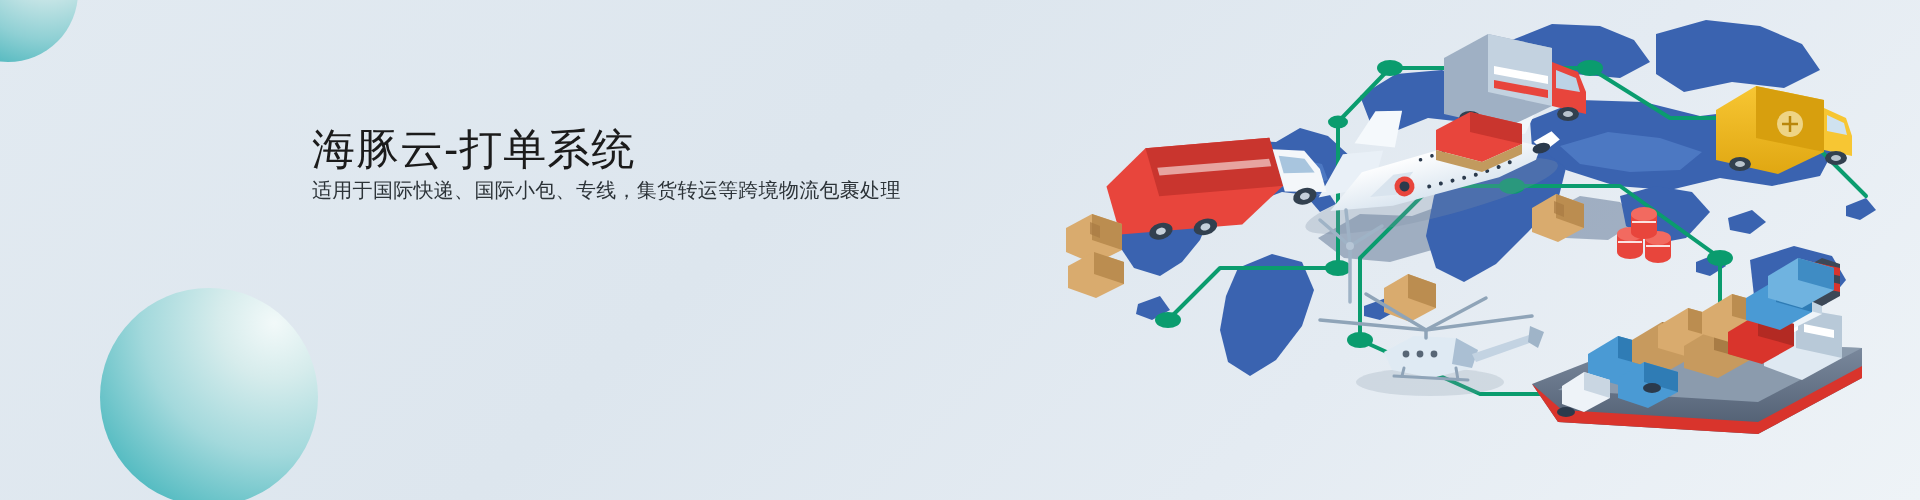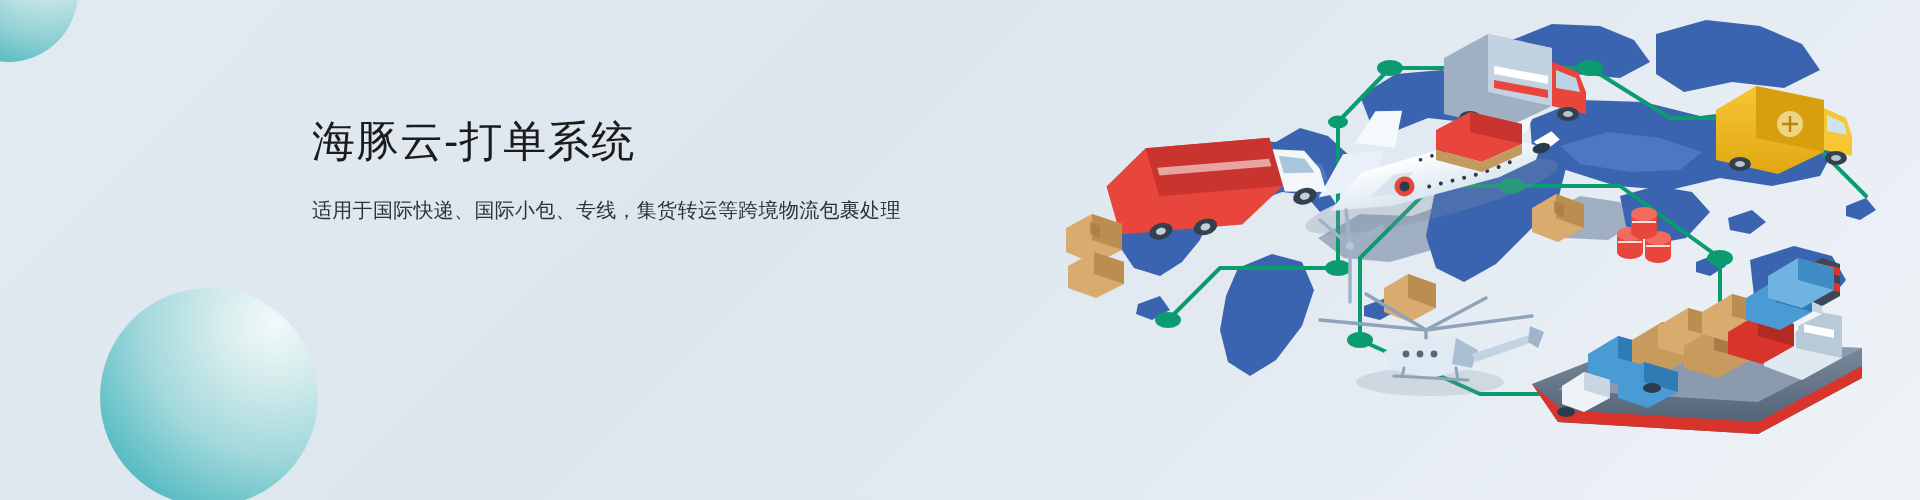--- a/index.html
+++ b/index.html
@@ -18,27 +18,26 @@
   .deco-circle{ position:absolute; border-radius:50%; }
   .deco-tl{
     left:-62px; top:-78px; width:140px; height:140px;
     background:radial-gradient(circle at 78% 18%, #f0f7f8 0%, #cfe8e9 28%, #8fd0d4 58%, #3fb1b8 88%, #2da7b0 100%);
   }
   .deco-bl{
     left:100px; top:288px; width:218px; height:218px;
     background:radial-gradient(circle at 80% 16%, #f2f9f9 0%, #d6ecec 22%, #a3d9dc 52%, #56bcc2 82%, #2eadb5 100%);
   }
   
-  .copy{ position:absolute; left:312px; top:116px; width:620px; }
+  .copy{ position:absolute; left:312px; top:124px; width:620px; }
   .headline{
     font-size:43px; line-height:1.18; font-weight:400;
     color:#1b1b1b; letter-spacing:1px; white-space:nowrap;
   }
   .subhead{
-    margin-top:28px;
     font-size:20px; line-height:1.5; font-weight:400;
     color:#2c3338; letter-spacing:.3px; white-space:nowrap;
   }
   
   .art{ position:absolute; right:0; top:0; width:860px; height:500px; }
   .art svg{ display:block; width:100%; height:100%; }
 </style>
 </head>
 <body>
 

